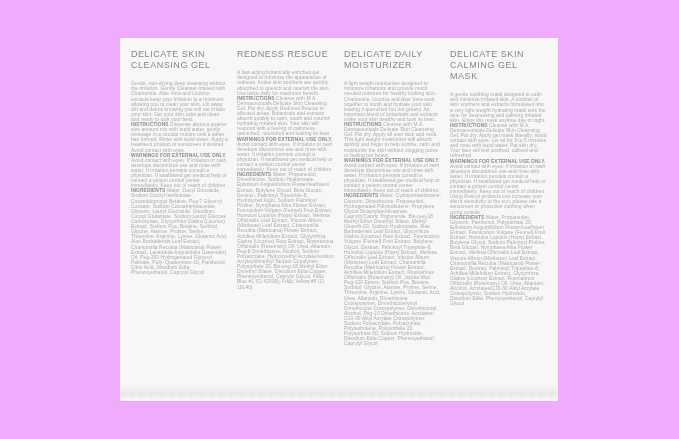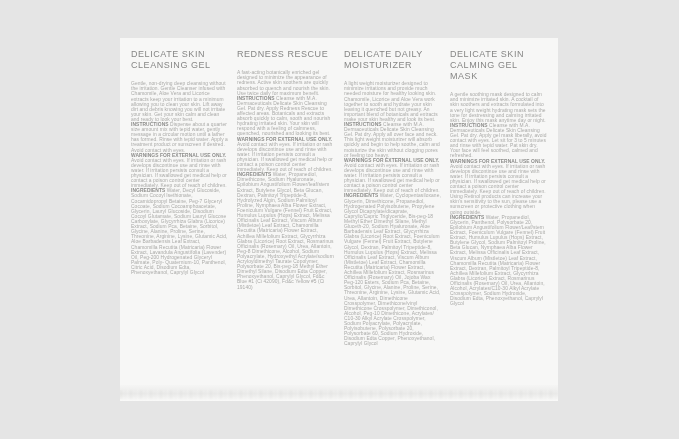--- a/index.html
+++ b/index.html
@@ -1,17 +1,17 @@
 <!DOCTYPE html>
 <html><head>
 <meta charset="utf-8">
 <style>
   html,body { margin:0; padding:0; background:#ffffff; }
   .stage {
-    position:relative; width:679px; height:439px; background:#e5e5e5;
+    position:relative; width:679px; height:439px; background:#f0abfc;
     font-family:"Liberation Sans", sans-serif; overflow:hidden;
   }
   .panel {
     position:absolute; left:120px; top:38px; width:438px; height:347px;
     background:#f7f7f6;
     display:flex; justify-content:space-between;
     padding:10px 11px; box-sizing:border-box;
   }
   .col { width:97px; overflow:visible; }
   .col-inner {

